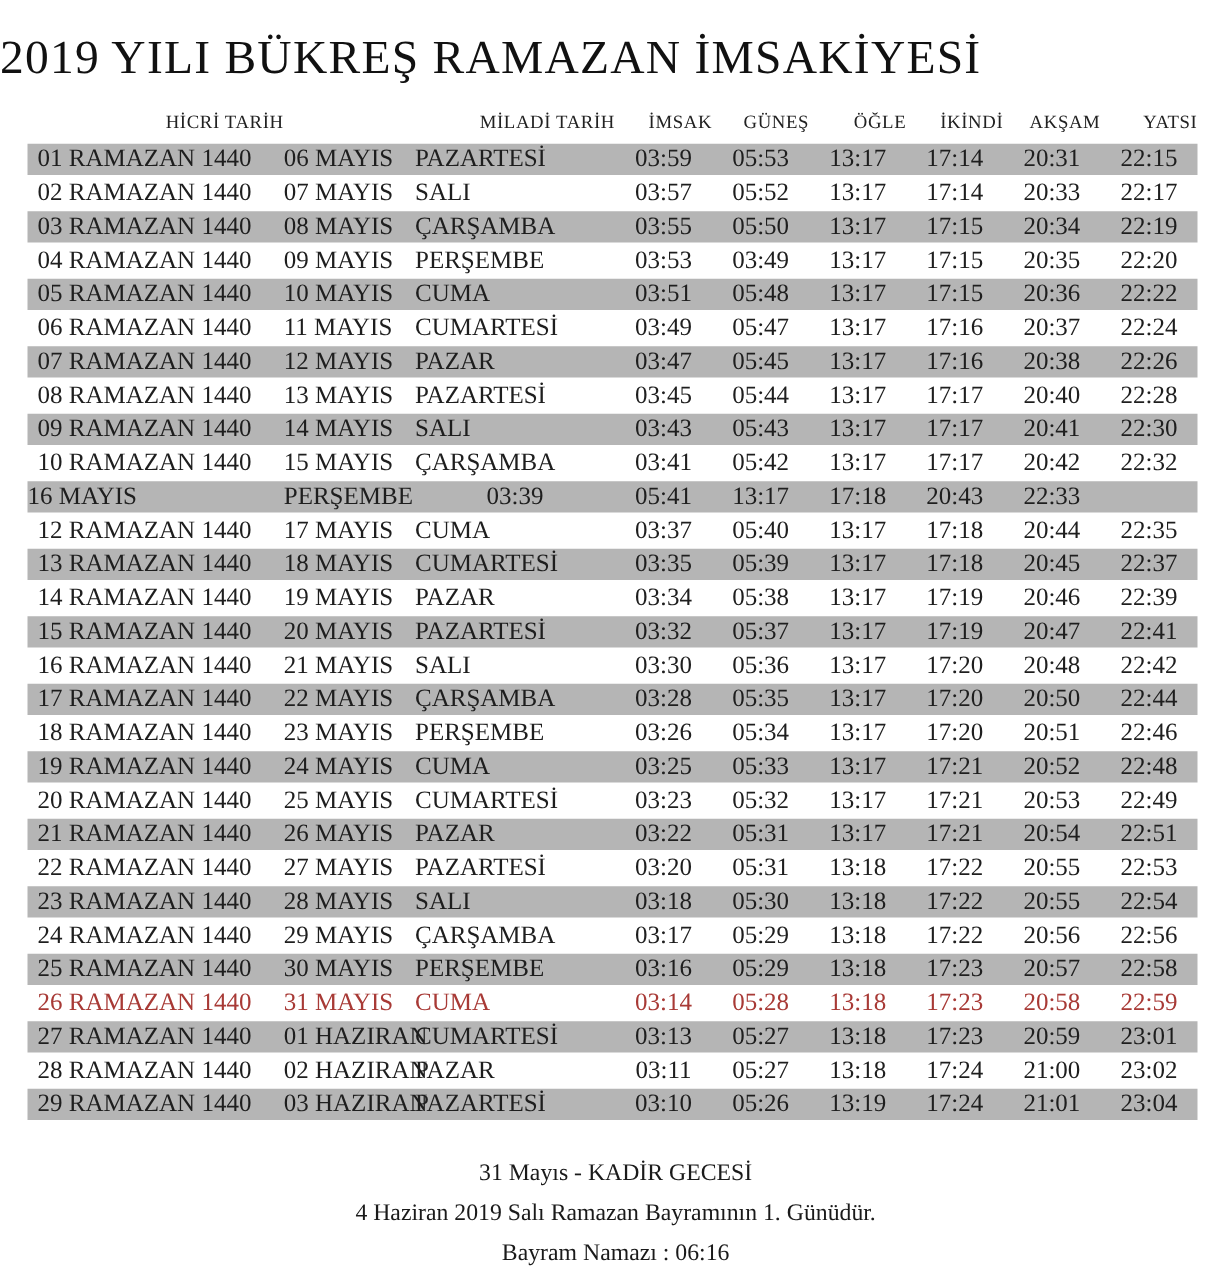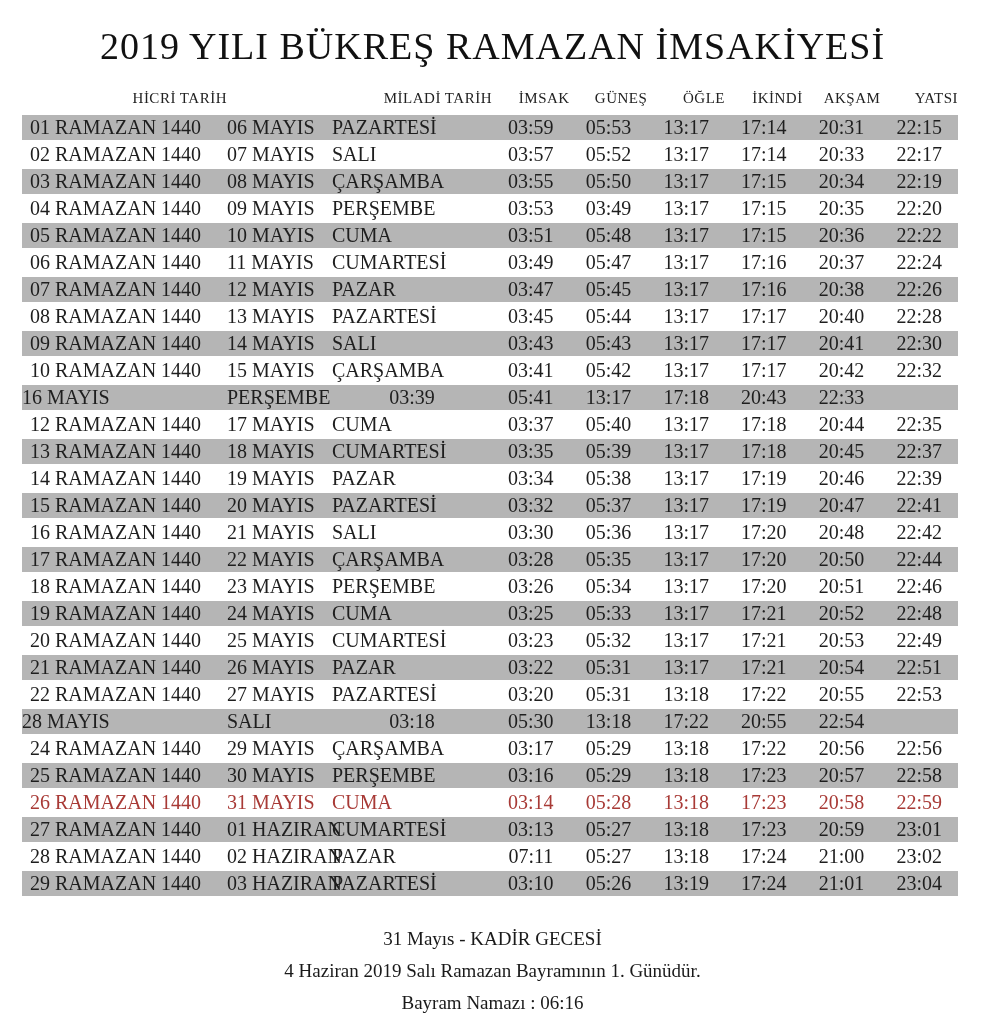--- a/index.html
+++ b/index.html
@@ -12,21 +12,20 @@
   .page{
     position:relative;
     width:985px;height:1024px;
     background:#ffffff;
     font-family:"Liberation Serif", serif;
     color:var(--ink);
     overflow:hidden;
   }
   .title{
     position:absolute;top:24px;left:0;width:100%;
-    text-align:center;
     font-size:38px;font-weight:400;letter-spacing:1px;
     color:#111;
   }
   .thead{
     position:absolute;top:88px;left:22px;width:936px;
     display:grid;
     grid-template-columns:205px 105px 160px repeat(6,1fr);
     font-size:15px;letter-spacing:.5px;
     color:#222;
   }
@@ -335,20 +334,21 @@
       <div class="cell c-day">PAZARTESİ</div>
       <div class="cell c-time">03:20</div>
       <div class="cell c-time">05:31</div>
       <div class="cell c-time">13:18</div>
       <div class="cell c-time">17:22</div>
       <div class="cell c-time">20:55</div>
       <div class="cell c-time">22:53</div>
     </div>
 
     <div class="row stripe">
+      <div class="cell c-hicri">23 RAMAZAN 1440</div>
       <div class="cell c-date">28 MAYIS</div>
       <div class="cell c-day">SALI</div>
       <div class="cell c-time">03:18</div>
       <div class="cell c-time">05:30</div>
       <div class="cell c-time">13:18</div>
       <div class="cell c-time">17:22</div>
       <div class="cell c-time">20:55</div>
       <div class="cell c-time">22:54</div>
     </div>
 
@@ -397,21 +397,21 @@
       <div class="cell c-time">13:18</div>
       <div class="cell c-time">17:23</div>
       <div class="cell c-time">20:59</div>
       <div class="cell c-time">23:01</div>
     </div>
 
     <div class="row">
       <div class="cell c-hicri">28 RAMAZAN 1440</div>
       <div class="cell c-date">02 HAZIRAN</div>
       <div class="cell c-day">PAZAR</div>
-      <div class="cell c-time">07:11</div>
+      <div class="cell c-time">03:11</div>
       <div class="cell c-time">05:27</div>
       <div class="cell c-time">13:18</div>
       <div class="cell c-time">17:24</div>
       <div class="cell c-time">21:00</div>
       <div class="cell c-time">23:02</div>
     </div>
 
     <div class="row stripe">
       <div class="cell c-hicri">29 RAMAZAN 1440</div>
       <div class="cell c-date">03 HAZIRAN</div>

